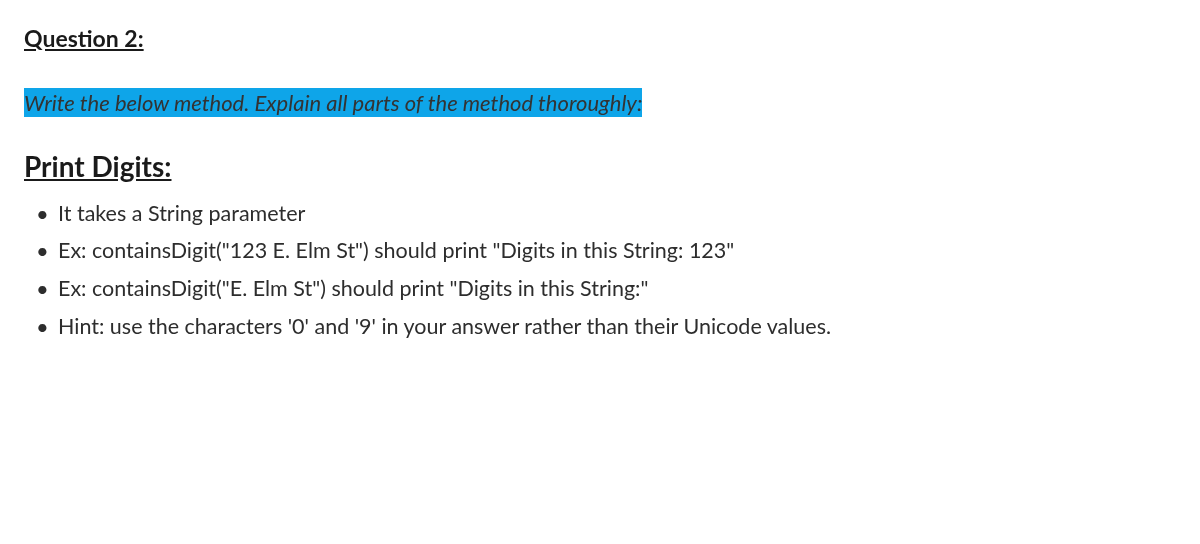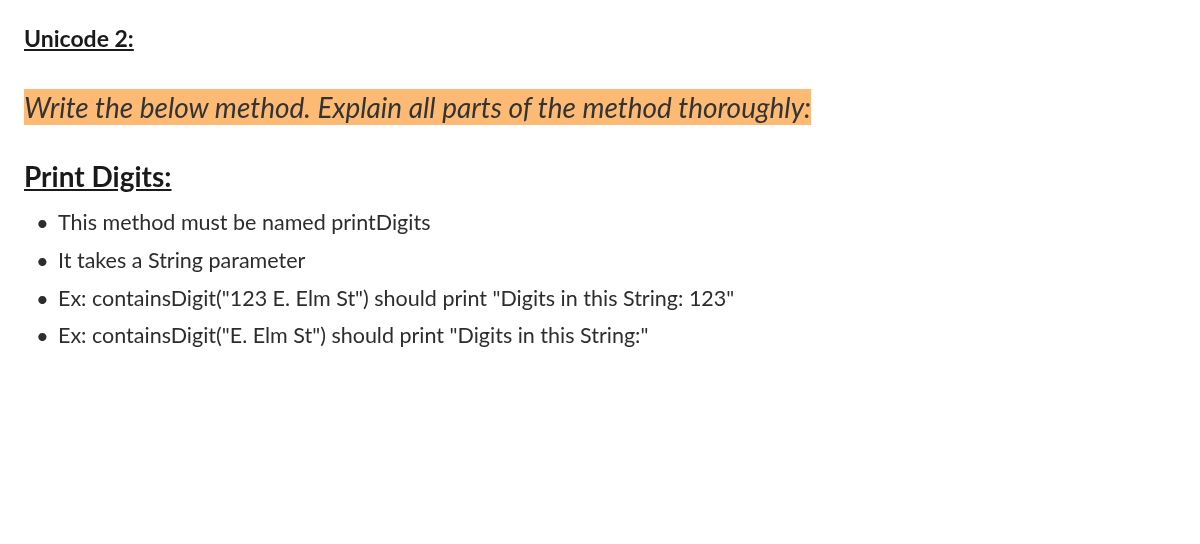--- a/index.html
+++ b/index.html
@@ -18,23 +18,23 @@
     }
     .question-title {
       font-weight: 700;
       text-decoration: underline;
       font-size: 23px;
       color: #1a1a1a;
       margin-bottom: 28px;
     }
     .instruction {
       font-style: italic;
-      background-color: #fdba74;
+      background-color: #0ea5e9;
       display: inline;
-      font-size: 28px;
+      font-size: 22px;
       color: #333;
       padding: 1px 0;
     }
     .instruction-wrapper {
       margin-bottom: 24px;
     }
     .section-title {
       font-weight: 700;
       text-decoration: underline;
       font-size: 28px;
@@ -57,26 +57,26 @@
       position: absolute;
       left: 6px;
       top: 0;
       font-size: 22px;
       color: #2d2d2d;
     }
   </style>
 </head>
 <body>
 
-<div class="question-title">Unicode 2:</div>
+<div class="question-title">Question 2:</div>
 
 <div class="instruction-wrapper">
   <span class="instruction">Write the below method. Explain all parts of the method thoroughly:</span>
 </div>
 
 <div class="section-title">Print Digits:</div>
 
 <ul>
-  <li>This method must be named printDigits</li>
   <li>It takes a String parameter</li>
   <li>Ex: containsDigit("123 E. Elm St")  should print "Digits in this String: 123"</li>
   <li>Ex: containsDigit("E. Elm St") should print "Digits in this String:"</li>
+  <li>Hint: use the characters '0' and '9' in your answer rather than their Unicode values.</li>
 </ul>
 
 </body></html>

